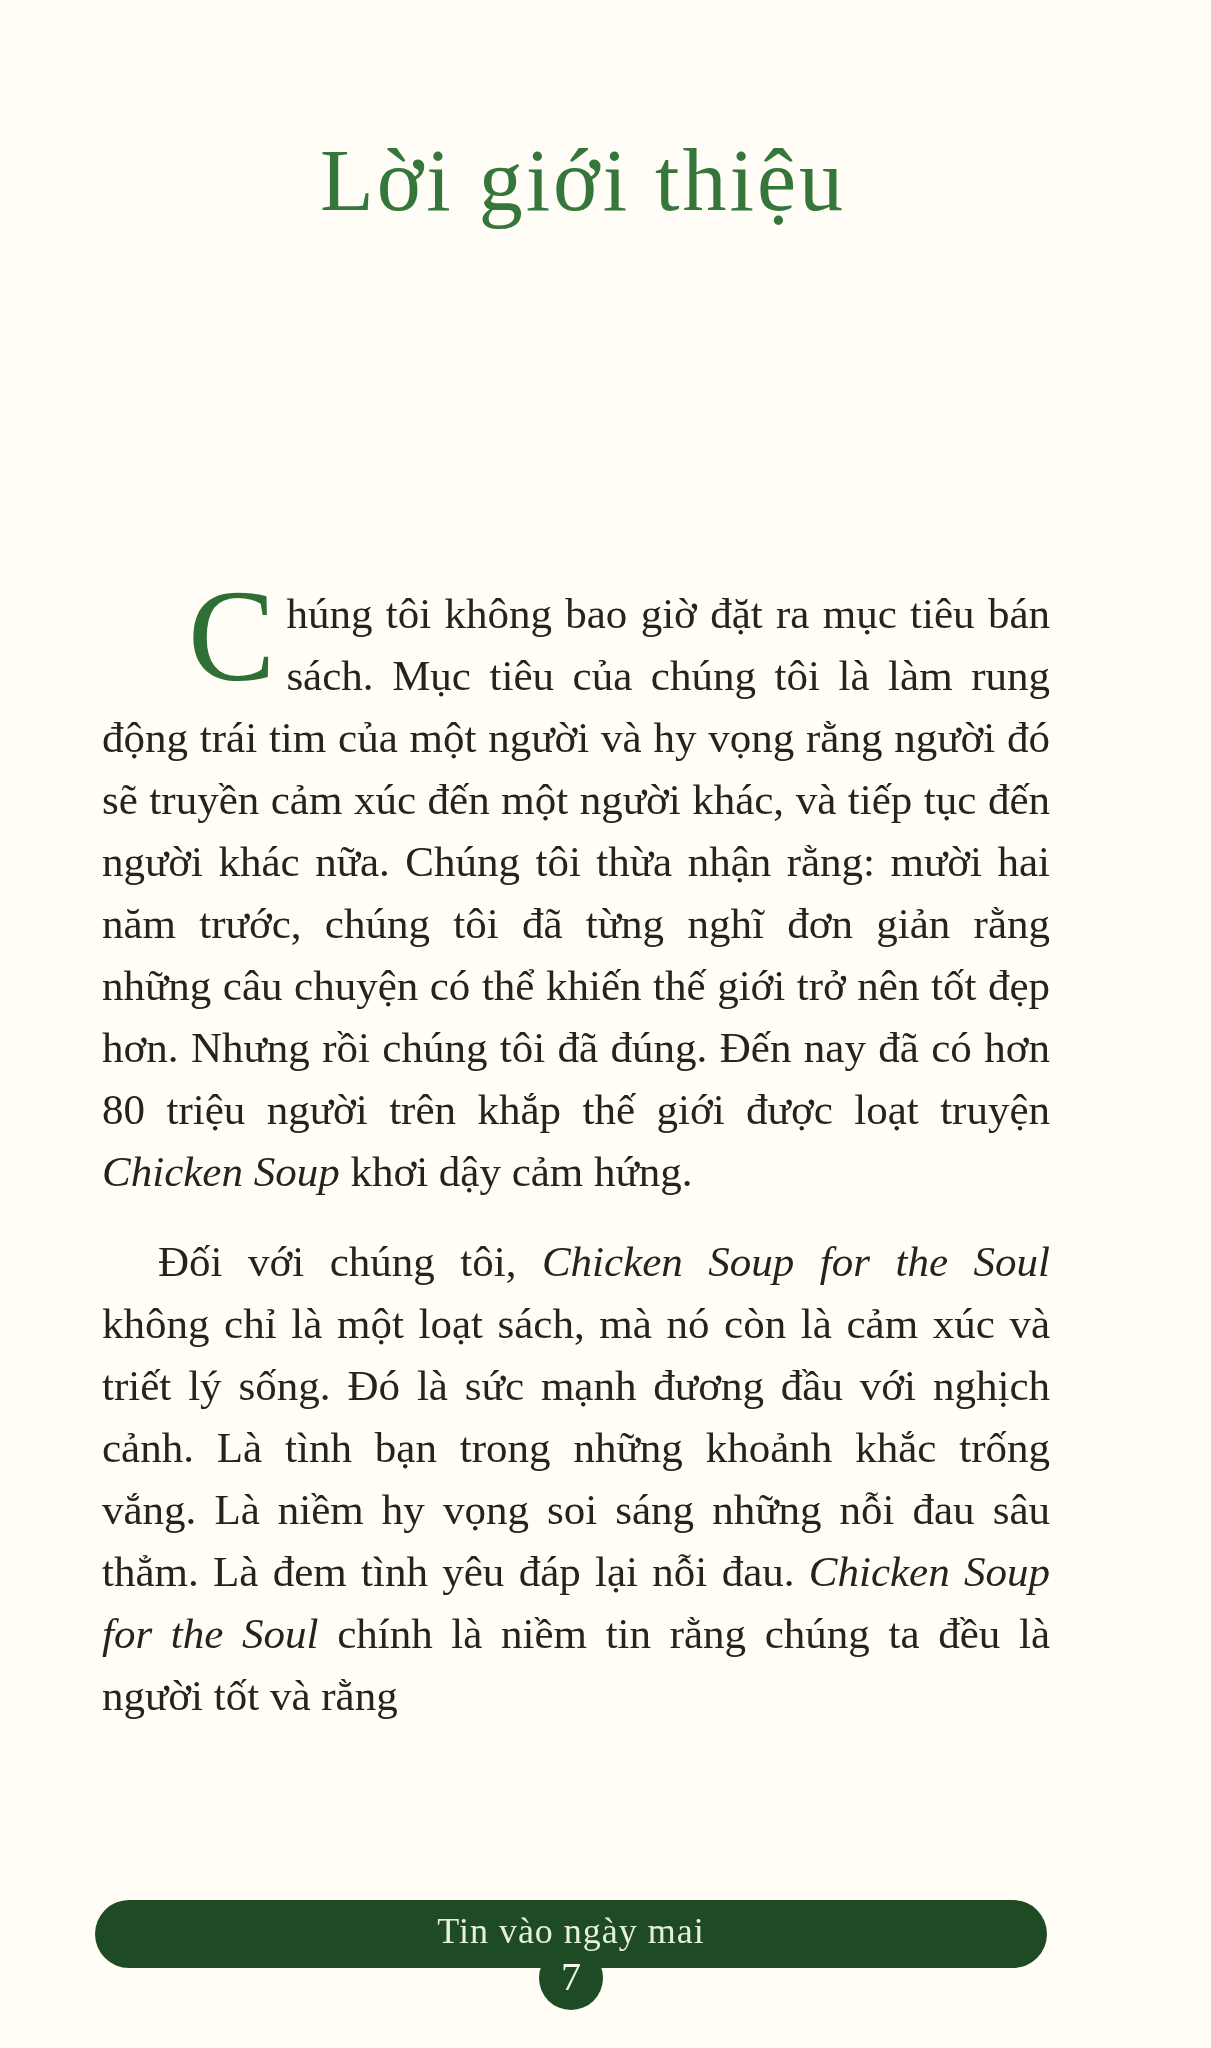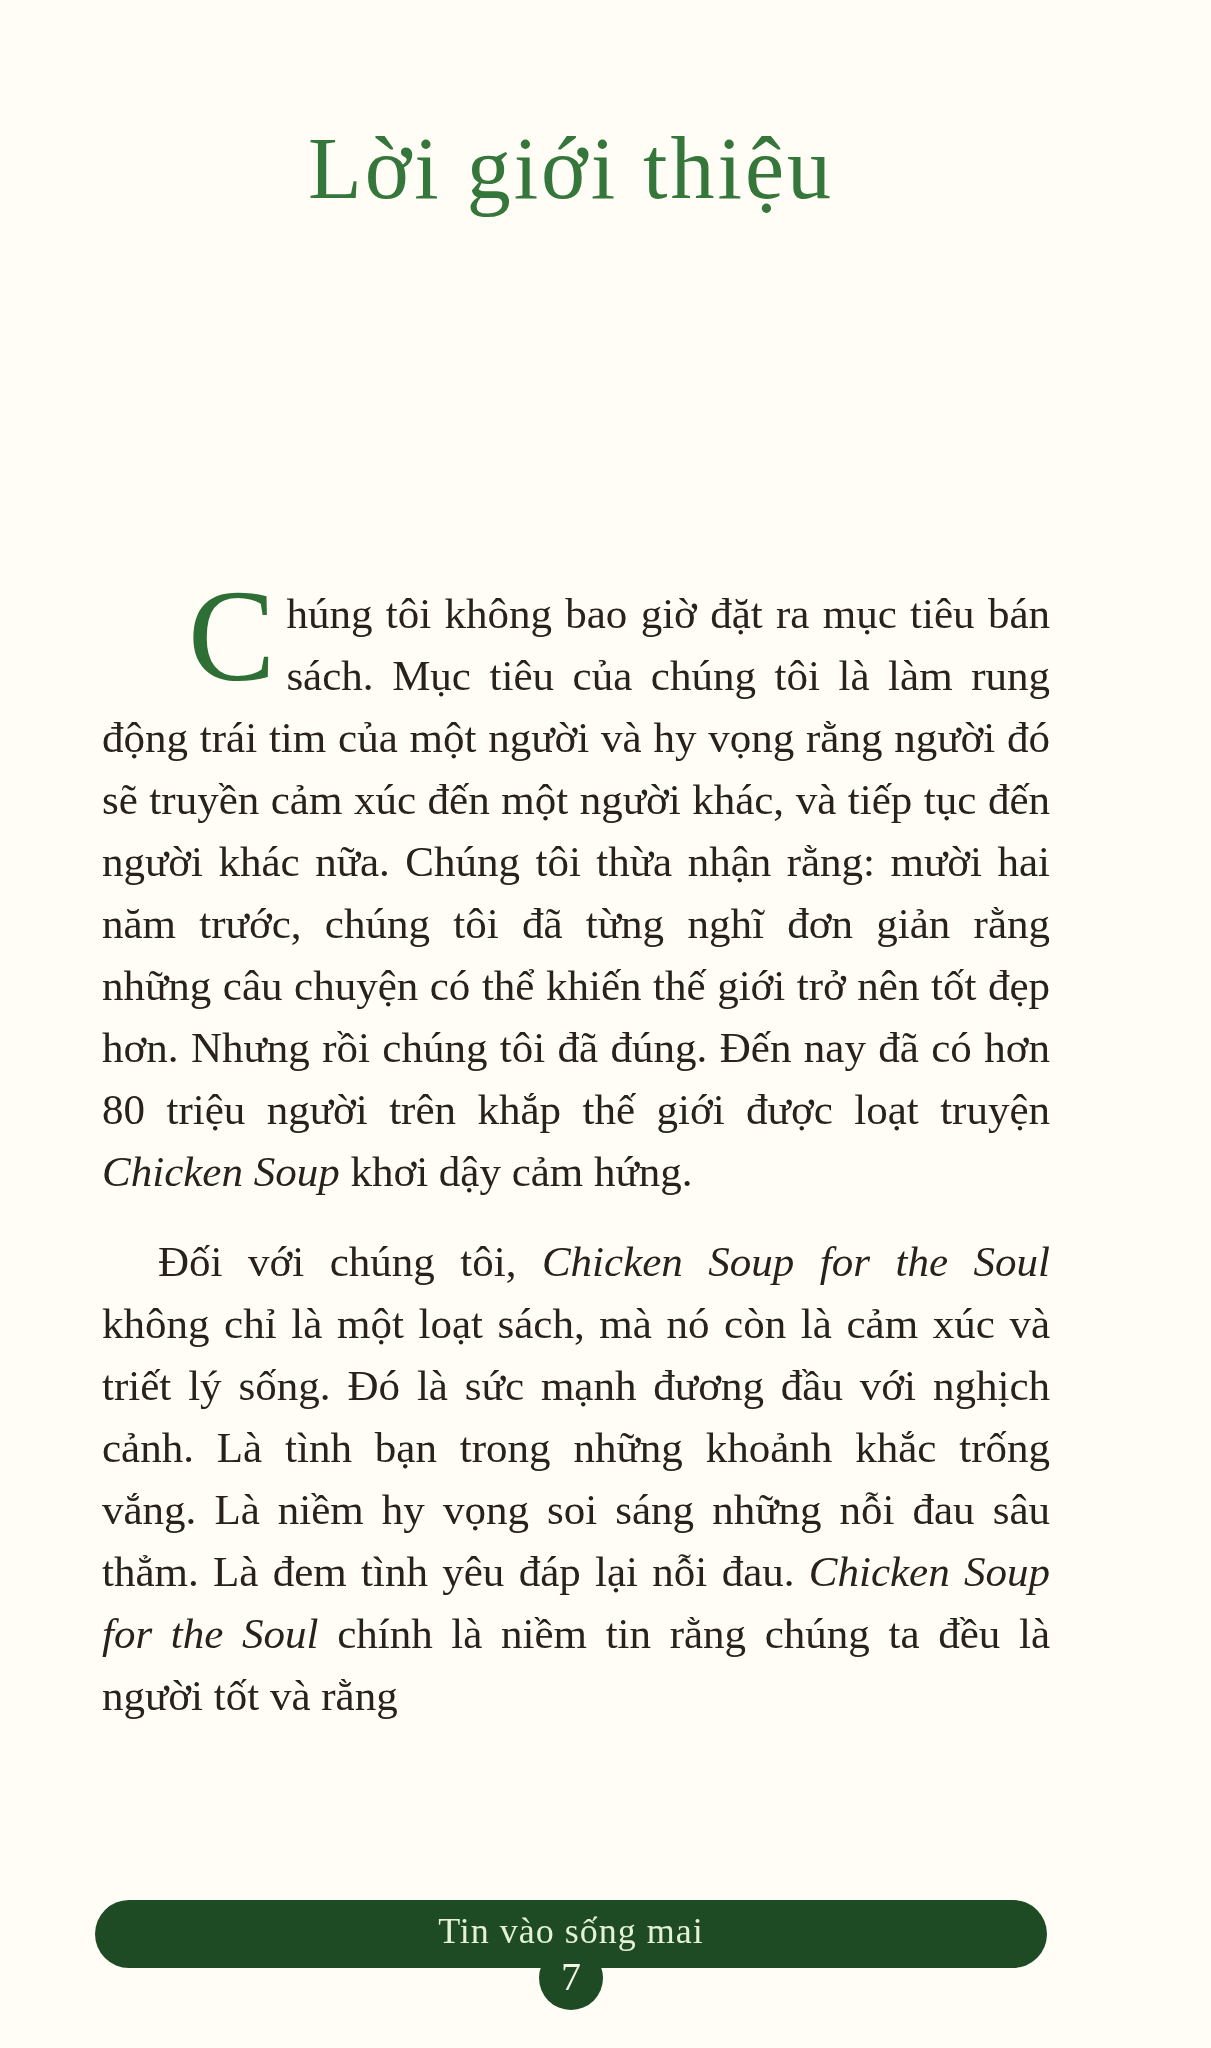--- a/index.html
+++ b/index.html
@@ -9,21 +9,21 @@
     height:2048px;
     background:#fffdf6;
     overflow:hidden;
     font-family:"Liberation Serif","DejaVu Serif",serif;
   }
   .page-title{
     position:absolute;
     left:95px;
     width:952px;
     top:118px;
-    margin:0;
+    margin:12px;
     text-align:center;
     font-size:88px;
     font-weight:normal;
     letter-spacing:3px;
     color:#35763b;
   }
   .body-text{
     position:absolute;
     left:102px;
     width:948px;
@@ -92,19 +92,19 @@
 
   <div class="body-text">
     <p class="para-1">
       <span class="dropcap">C</span><span><span>húng tôi không bao giờ đặt ra mục tiêu bán sách. Mục tiêu của chúng tôi là làm rung động trái tim của một người và hy vọng rằng người đó sẽ truyền cảm xúc đến một người khác, và tiếp tục đến người khác nữa. Chúng tôi thừa nhận rằng: mười hai năm trước, chúng tôi đã từng nghĩ đơn giản rằng những câu chuyện có thể khiến thế giới trở nên tốt đẹp hơn. Nhưng rồi chúng tôi đã đúng. Đến nay đã có hơn 80 triệu người trên khắp thế giới được loạt truyện </span><i>Chicken Soup</i><span> khơi dậy cảm hứng.</span></span>
     </p>
     <p class="para-2"><span><span>Đối với chúng tôi, </span><i>Chicken Soup for the Soul</i><span> không chỉ là một loạt sách, mà nó còn là cảm xúc và triết lý sống. Đó là sức mạnh đương đầu với nghịch cảnh. Là tình bạn trong những khoảnh khắc trống vắng. Là niềm hy vọng soi sáng những nỗi đau sâu thẳm. Là đem tình yêu đáp lại nỗi đau. </span><i>Chicken Soup for the Soul</i><span> chính là niềm tin rằng chúng ta đều là người tốt và rằng</span></span>
     </p>
   </div>
 
   <div class="footer">
-    <div class="footer-title">Tin vào sống mai</div>
+    <div class="footer-title">Tin vào ngày mai</div>
     <div class="page-number-circle">
       <span class="page-number">7</span>
     </div>
   </div>
 
 </div>
 
 </body></html>

